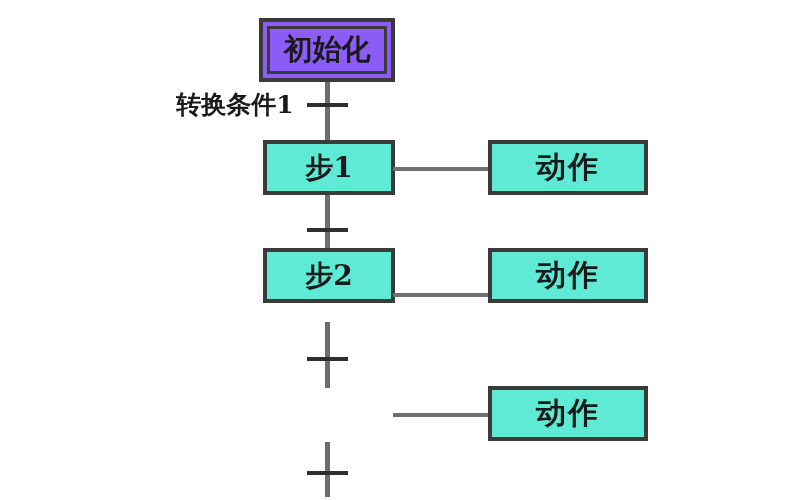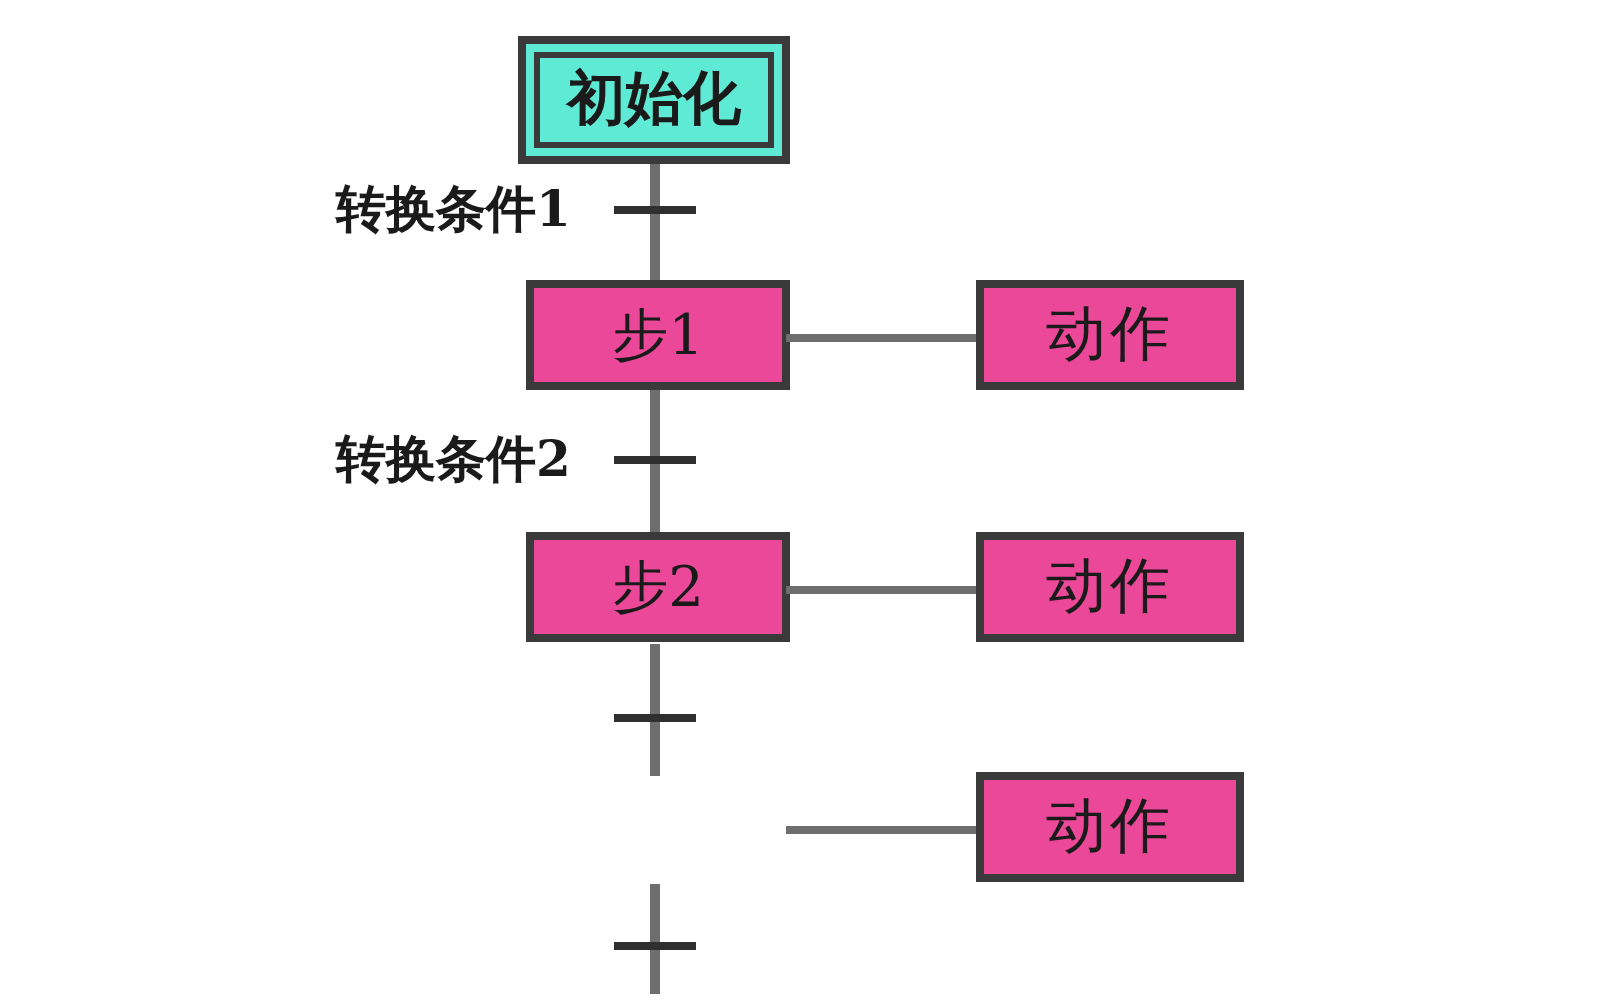--- a/index.html
+++ b/index.html
@@ -36,71 +36,71 @@
   .c1 { top: 103px; }
   .c2 { top: 228px; }
   .c3 { top: 357px; }
   .c4 { top: 471px; }
 
   
   .tlabel {
     position: absolute;
     left: 168px;
     width: 134px;
-    text-align: left;
+    text-align: center;
     font-size: 25px;
     font-weight: bold;
     line-height: 28px;
     white-space: nowrap;
     letter-spacing: 0px;
   }
   .t1 { top: 91px; }
   .t2 { top: 216px; }
   .t3 { top: 345px; }
   .t4 { top: 458px; }
 
   
   .init-box {
     position: absolute;
     left: 259px;
     top: 18px;
     width: 136px;
     height: 64px;
     box-sizing: border-box;
     border: 4px solid var(--border, #3a3a3a);
-    background: #5eead4;
+    background: #8b5cf6;
     padding: 4px;
   }
   .init-inner {
     width: 100%;
     height: 100%;
     box-sizing: border-box;
     border: 3px solid var(--border, #3a3a3a);
     display: flex;
     align-items: center;
     justify-content: center;
     font-size: 29px;
     font-weight: bold;
   }
 
   
   .box {
     position: absolute;
     box-sizing: border-box;
     border: 4px solid var(--border, #3a3a3a);
-    background: #ec4899;
+    background: #5eead4;
     display: flex;
     align-items: center;
     justify-content: center;
-    font-weight: normal;
+    font-weight: bold;
   }
   .step-box   { left: 263px; width: 132px; height: 55px; font-size: 28px; }
-  .action-box { left: 488px; width: 134px; height: 55px; font-size: 30px; letter-spacing: 2px; }
+  .action-box { left: 488px; width: 160px; height: 55px; font-size: 30px; letter-spacing: 2px; }
   .rowy1 { top: 140px; }
-  .rowy2 { top: 266px; }
+  .rowy2 { top: 248px; }
   .rowy3 { top: 386px; }
 
   
   .connector {
     position: absolute;
     left: 393px;
     width: 97px;
     height: 4px;
     background: var(--line, #555555);
   }
@@ -123,21 +123,20 @@
   <div class="vline seg1"></div>
   <div class="vline seg2"></div>
   <div class="vline seg3"></div>
 
   <div class="crossbar c1"></div>
   <div class="crossbar c2"></div>
   <div class="crossbar c3"></div>
   <div class="crossbar c4"></div>
 
   <div class="tlabel t1">转换条件1</div>
-  <div class="tlabel t2">转换条件2</div>
 
   <div class="box step-box rowy1">
     <span>步1</span>
   </div>
   <div class="connector h1"></div>
   <div class="box action-box rowy1">
     <span>动作</span>
   </div>
 
   <div class="box step-box rowy2">

